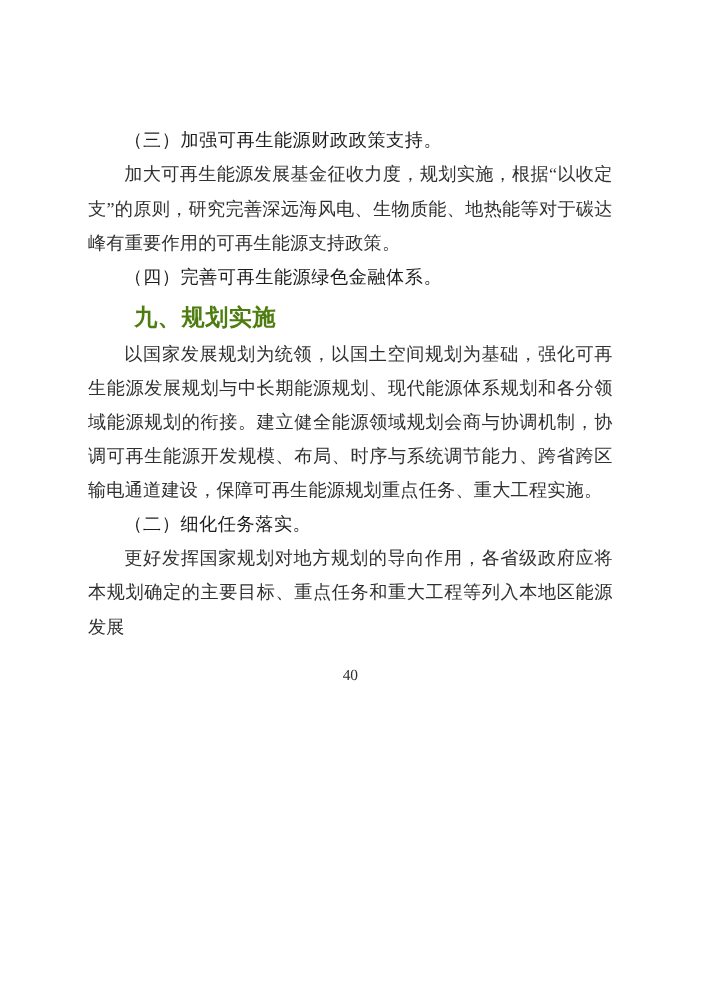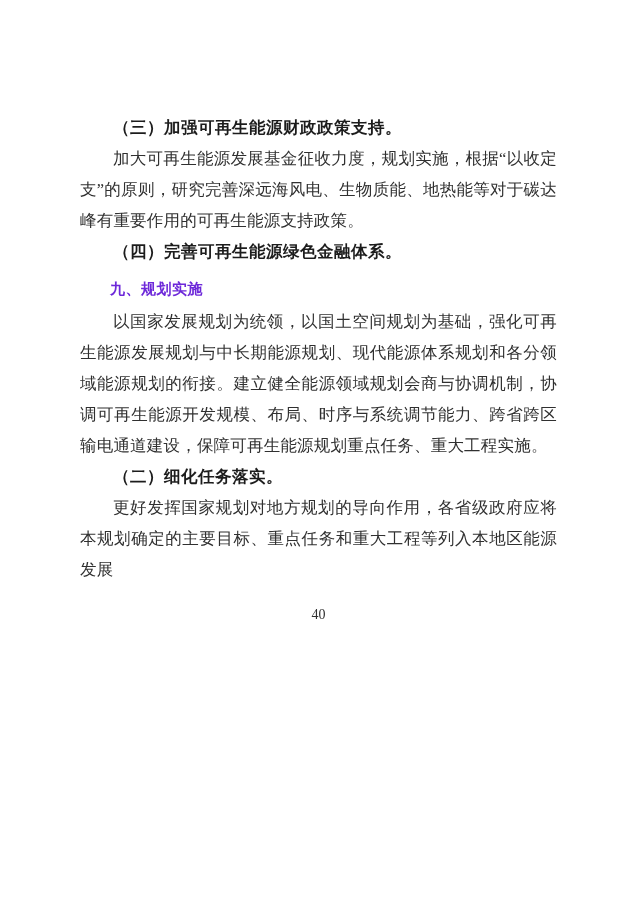--- a/index.html
+++ b/index.html
@@ -22,31 +22,31 @@
     font-size: 16.5px;
     line-height: 31px;
     color: #303030;
     text-align: justify;
     text-indent: 2em;
     letter-spacing: 0.2px;
   }
   .clause-heading {
     font-size: 16.5px;
     line-height: 31px;
-    font-weight: 700;
+    font-weight: 400;
     color: #1c1c1c;
     text-indent: 2em;
     letter-spacing: 0.5px;
   }
   .section-heading {
-    font-family: Liberation Sans, sans-serif;
-    font-size: 15px;
+    font-family: Liberation Serif, serif;
+    font-size: 21px;
     line-height: 31px;
     font-weight: 700;
-    color: #6d28d9;
+    color: #4d7c0f;
     text-indent: 2em;
     margin: 6px 0 2px 0;
     letter-spacing: 0.5px;
   }
   .page-number {
     width: 477px;
     margin-top: 20px;
     text-align: center;
     font-size: 14px;
     line-height: 20px;

